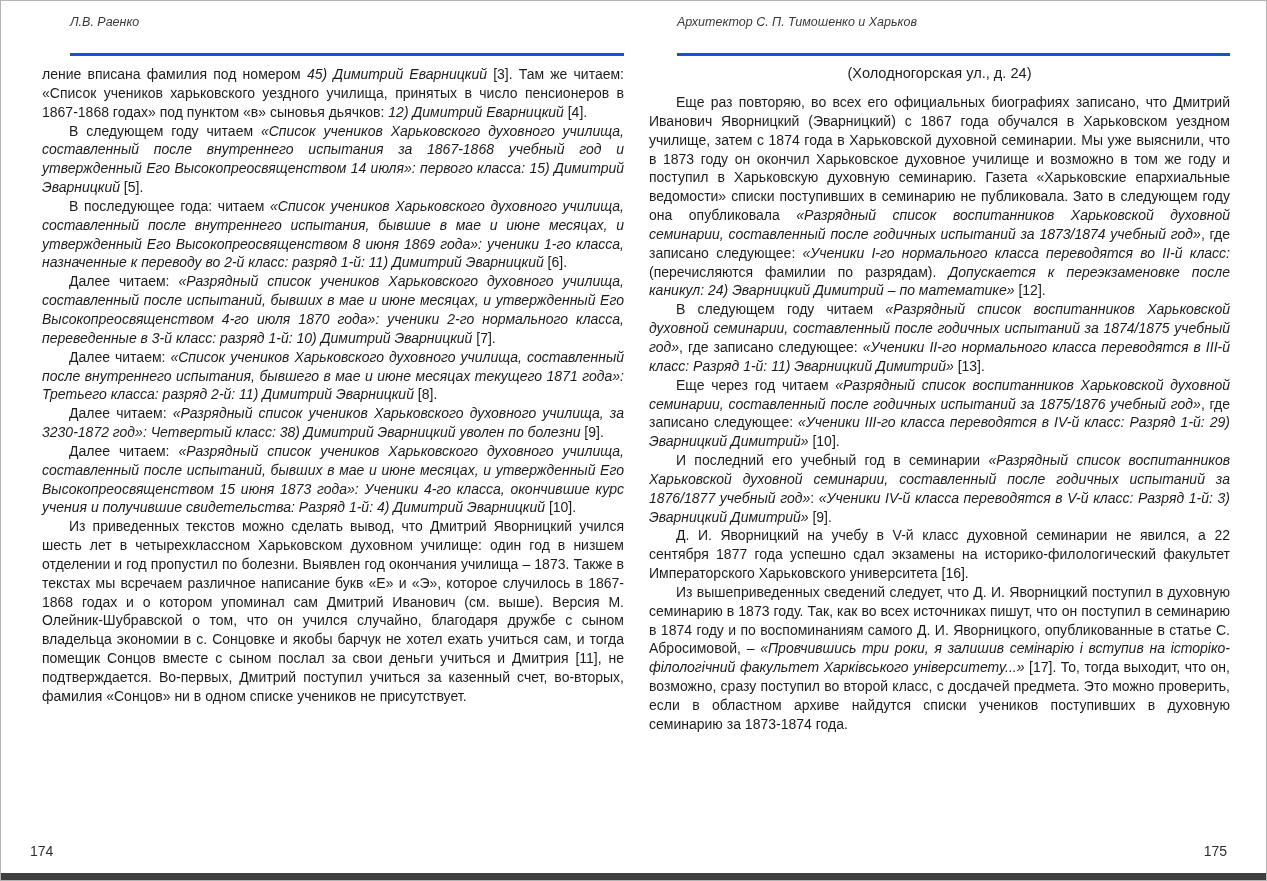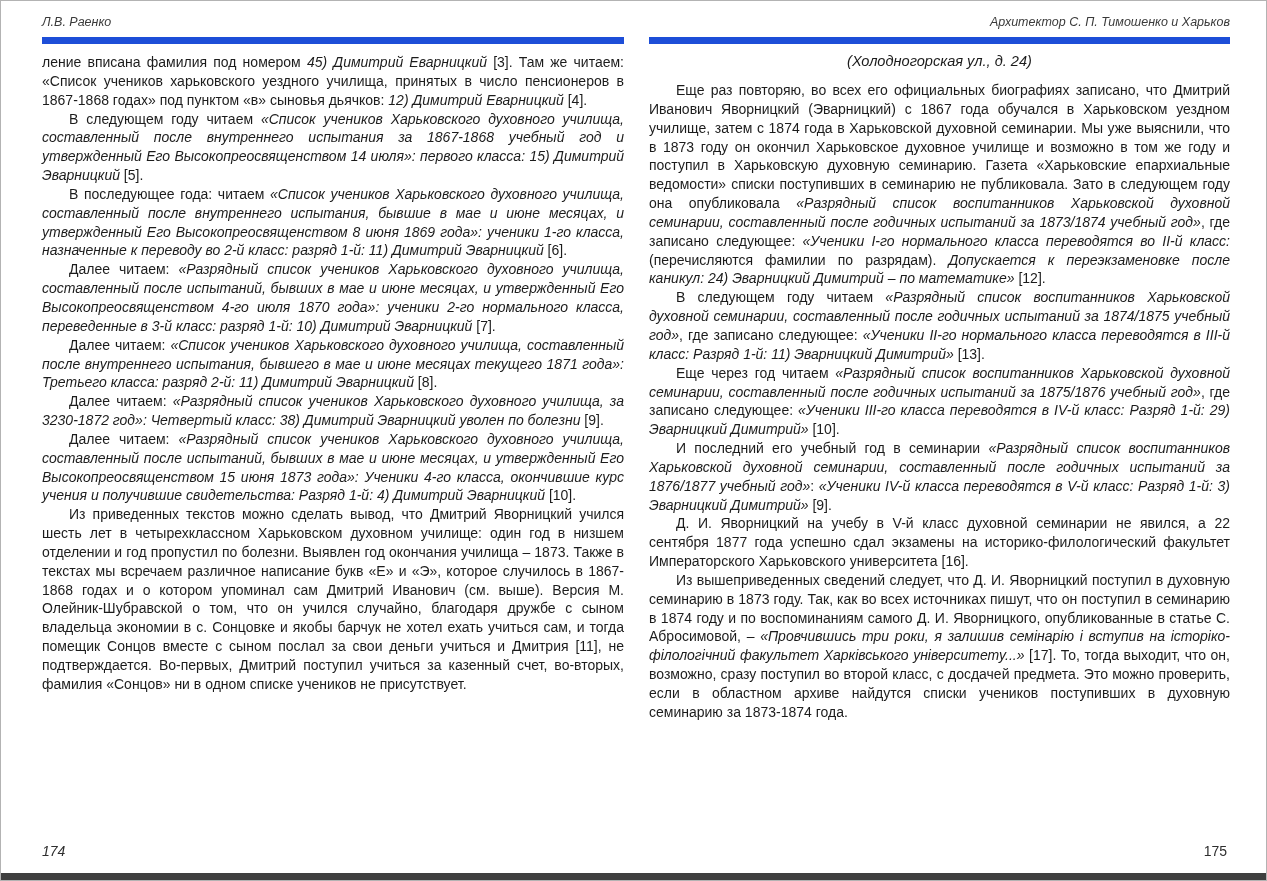--- a/index.html
+++ b/index.html
@@ -17,55 +17,55 @@
   .page-col {
     position: absolute;
     top: 14px;
   }
   .page-col.left  { left: 41px;  width: 582px; }
   .page-col.right { left: 648px; width: 581px; }
   .running-header {
     font-style: italic;
     font-size: 12.5px;
     color: #3a3a3a;
-    border-bottom: 7px solid #1d4ed8;
-    padding-bottom: 8px;
+    border-bottom: 3px solid #1d4ed8;
+    padding-bottom: 24px;
     margin-bottom: 9px;
     white-space: nowrap;
+    margin-left: 28px;
   }
-  .running-header.align-right { text-align: right; }
+  .running-header.align-right { }
   .page-body p.para {
     margin: 0;
     font-size: 14px;
     line-height: 18.85px;
     text-align: justify;
     text-indent: 27px;
     hyphens: none;
   }
   .page-body p.para.no-indent { text-indent: 0; }
   .page-body .it { font-style: italic; }
   .section-heading {
     text-align: center;
     font-weight: bold;
     font-size: 16px;
     margin: 6px 0 3px 0;
   }
   .section-subheading {
     text-align: center;
     font-size: 14.6px;
     margin: 0 0 12px 0;
-    font-style: italic;
   }
   .page-number {
     position: absolute;
     bottom: 21px;
     font-size: 14px;
     color: #2e2e2e;
   }
-  .page-number.left  { left: 41px; font-style: italic; }
+  .page-number.left  { left: 29px; }
   .page-number.right { right: 39px; text-align: right; }
   .bottom-bar {
     position: absolute;
     left: 0; right: 0; bottom: 0;
     height: 7px;
     background: #3f3f3f;
   }
 </style>
 </head>
 <body>

